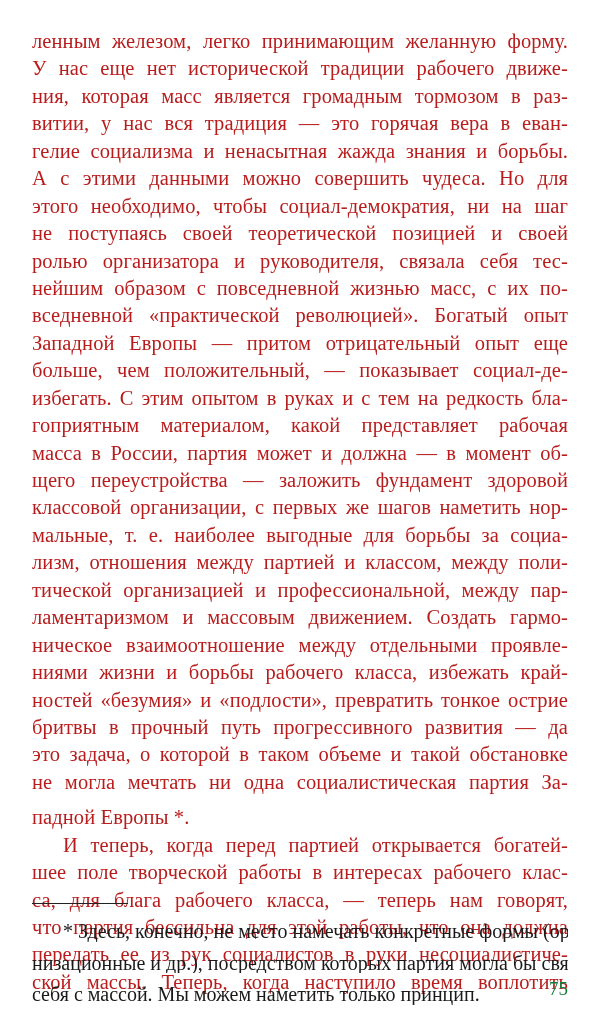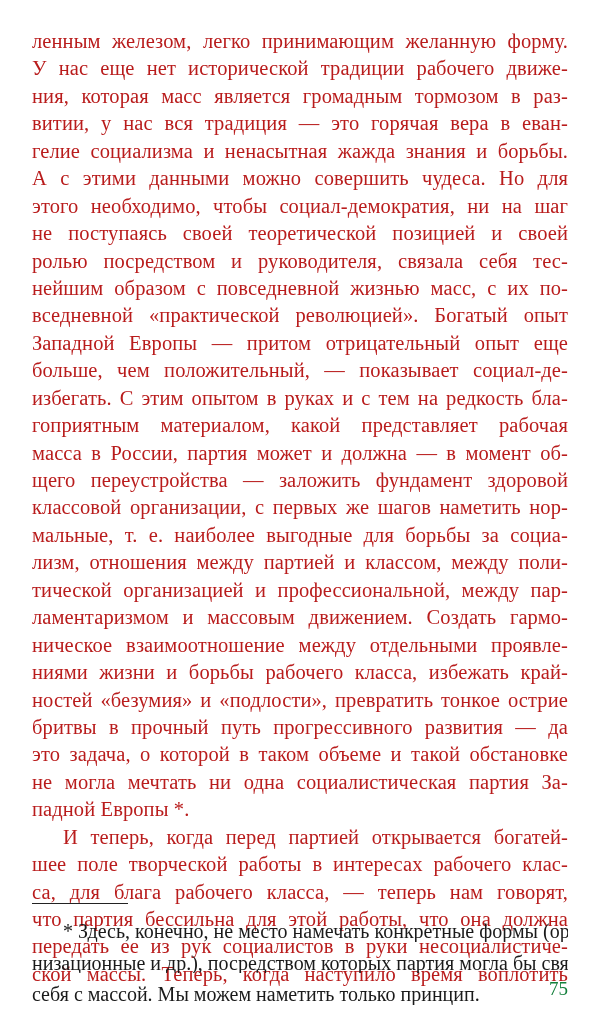--- a/index.html
+++ b/index.html
@@ -7,21 +7,21 @@
   .page {
     position: absolute; left: 32px; top: 28px; width: 536px;
     font-family: "Liberation Serif", "DejaVu Serif", serif;
     color: #b91c1c;
   }
   .body-line {
     font-size: 20.5px; line-height: 27.45px; height: 27.45px;
     white-space: nowrap; text-align: justify; text-align-last: justify;
     overflow: hidden; letter-spacing: 0.1px;
   }
-  .body-line.last { text-align-last: left; }
+  .body-line.last { text-align-last: left; margin-top: 8px; }
   .body-line.indent { padding-left: 31px; }
   .footnote-rule {
     position: absolute; left: 32px; top: 903px; width: 96px; height: 0;
     border-top: 1.5px solid #222;
   }
   .footnote {
     position: absolute; left: 32px; top: 910px; width: 536px;
     font-family: "Liberation Serif", "DejaVu Serif", serif; color: #1a1a1a;
   }
   .fn-line {
@@ -41,21 +41,21 @@
 
 <div class="page">
   <div class="body-line">ленным железом, легко принимающим желанную форму.</div>
   <div class="body-line">У нас еще нет исторической традиции рабочего движе-</div>
   <div class="body-line">ния, которая масс является громадным тормозом в раз-</div>
   <div class="body-line">витии, у нас вся традиция — это горячая вера в еван-</div>
   <div class="body-line">гелие социализма и ненасытная жажда знания и борьбы.</div>
   <div class="body-line">А с этими данными можно совершить чудеса. Но для</div>
   <div class="body-line">этого необходимо, чтобы социал-демократия, ни на шаг</div>
   <div class="body-line">не поступаясь своей теоретической позицией и своей</div>
-  <div class="body-line">ролью посредством и руководителя, связала себя тес-</div>
+  <div class="body-line">ролью организатора и руководителя, связала себя тес-</div>
   <div class="body-line">нейшим образом с повседневной жизнью масс, с их по-</div>
   <div class="body-line">вседневной «практической революцией». Богатый опыт</div>
   <div class="body-line">Западной Европы — притом отрицательный опыт еще</div>
   <div class="body-line">больше, чем положительный, — показывает социал-де-</div>
   <div class="body-line">избегать. С этим опытом в руках и с тем на редкость бла-</div>
   <div class="body-line">гоприятным материалом, какой представляет рабочая</div>
   <div class="body-line">масса в России, партия может и должна — в момент об-</div>
   <div class="body-line">щего переустройства — заложить фундамент здоровой</div>
   <div class="body-line">классовой организации, с первых же шагов наметить нор-</div>
   <div class="body-line">мальные, т. е. наиболее выгодные для борьбы за социа-</div>

